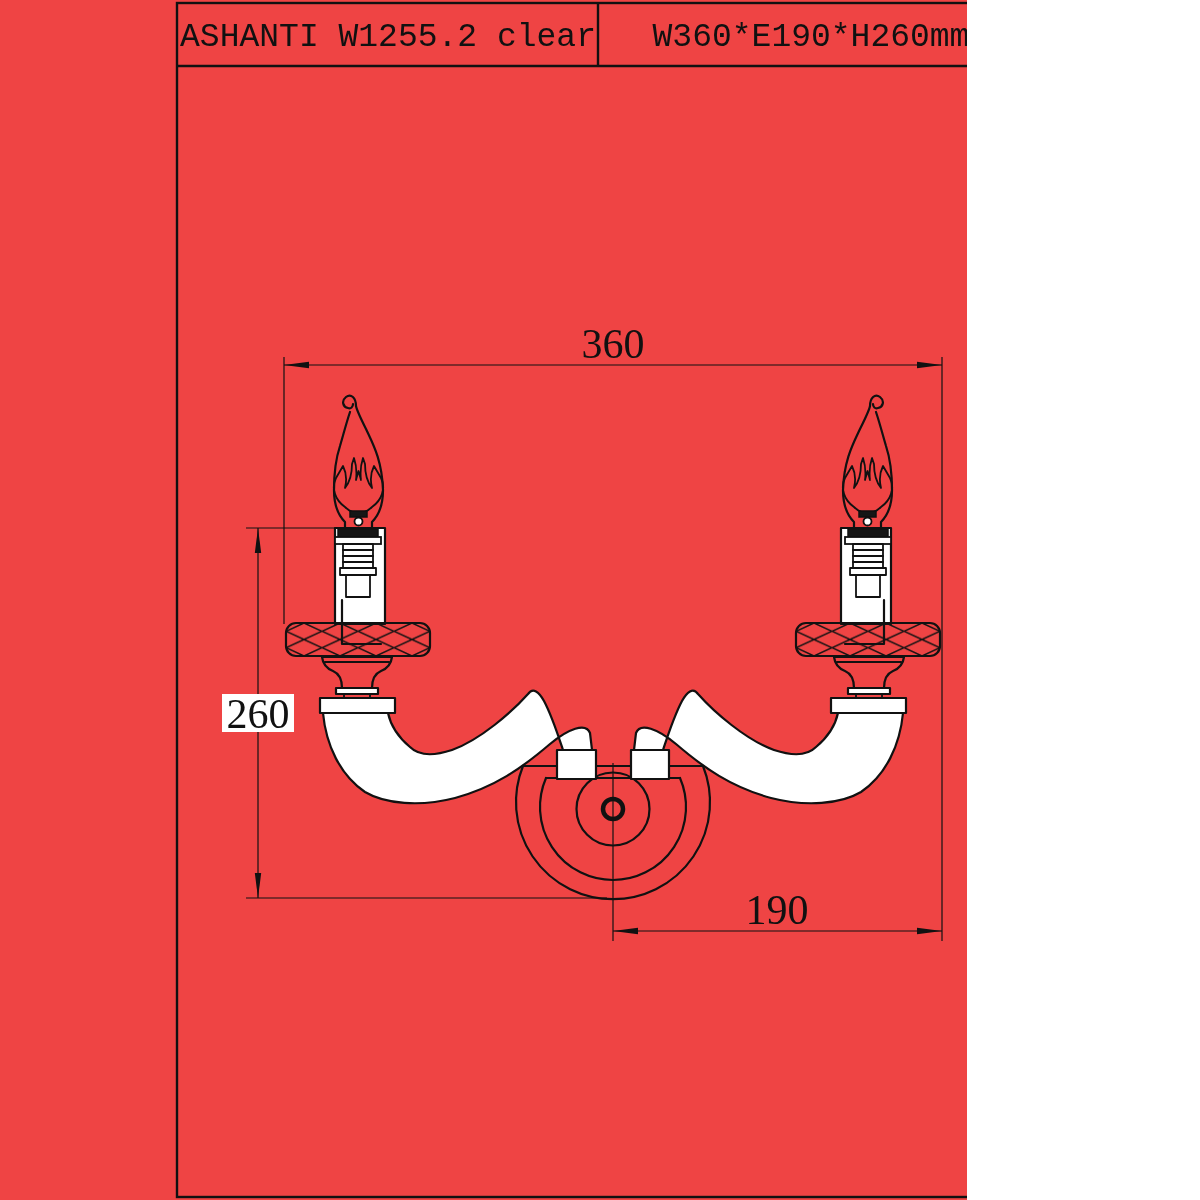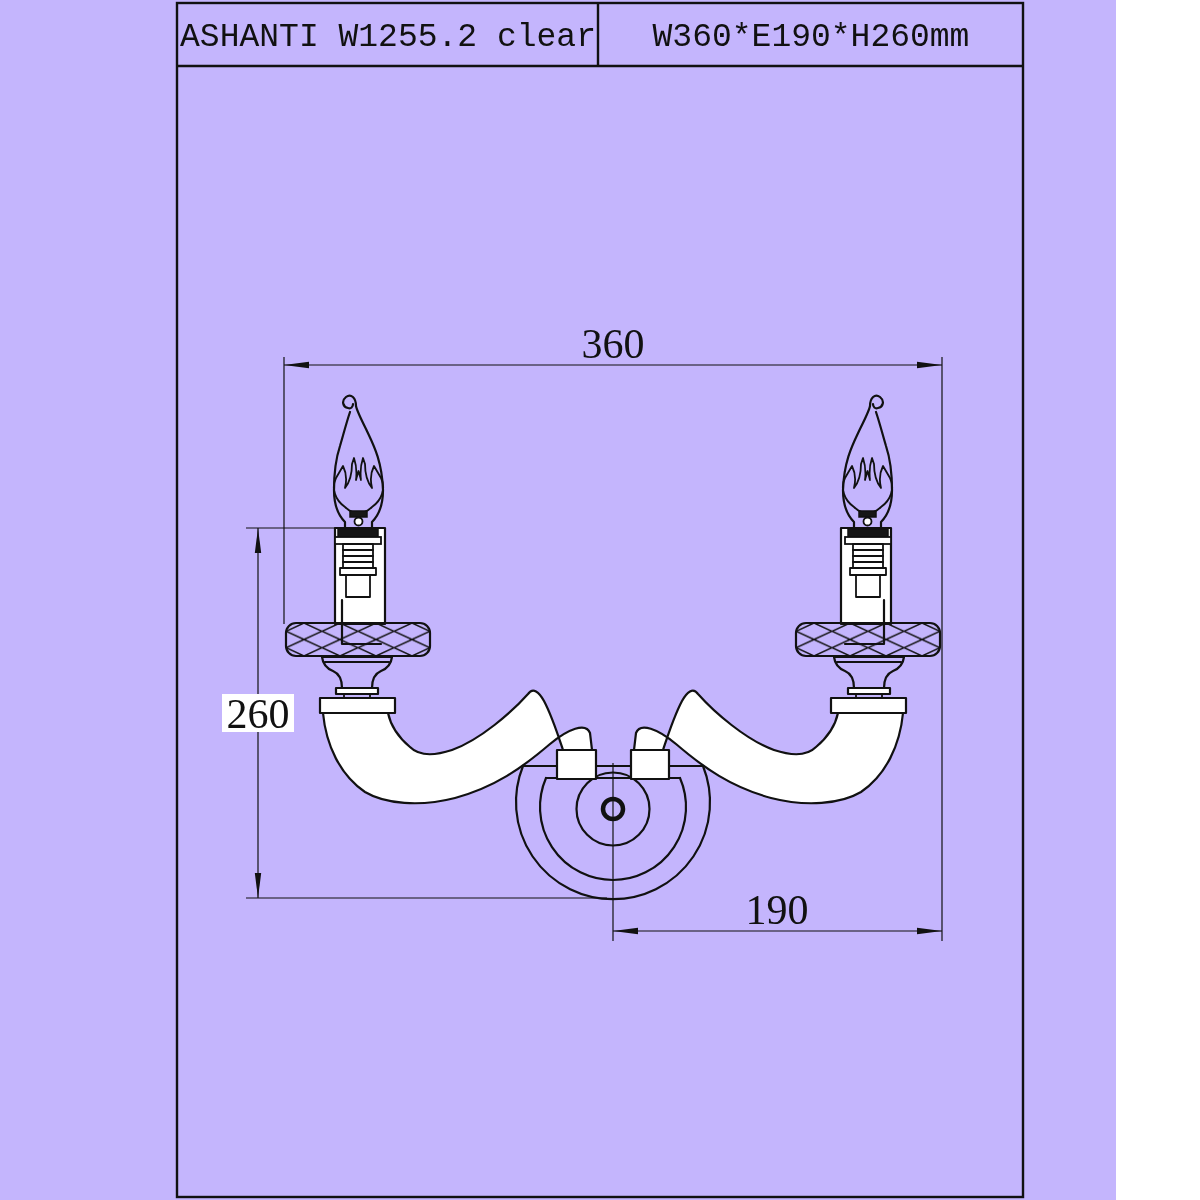--- a/index.html
+++ b/index.html
@@ -1,16 +1,16 @@
 <!DOCTYPE html>
 <html><head>
 <meta charset="utf-8">
 <style>
   html,body{margin:0;padding:0;background:#ffffff;}
-  .sheet{position:relative;width:1116px;height:1200px;background:#c4b5fd;overflow:hidden;
+  .sheet{position:relative;width:967px;height:1200px;background:#ef4444;overflow:hidden;
          font-family:"Liberation Sans",sans-serif;}
   svg{position:absolute;left:0;top:0;}
   .title-text{font-family:"Liberation Mono","DejaVu Sans Mono",monospace;font-size:33px;fill:#111;}
   .dim-text{font-family:"Liberation Serif","DejaVu Serif",serif;font-size:42px;fill:#111;}
   .outline{stroke:#111;stroke-width:2.2;fill:none;stroke-linecap:round;stroke-linejoin:round;}
   .outline-f{stroke:#111;stroke-width:2.2;fill:#ffffff;stroke-linejoin:round;}
   .detail{stroke:#111;stroke-width:1.8;fill:none;stroke-linecap:round;stroke-linejoin:round;}
   .detail-f{stroke:#111;stroke-width:1.8;fill:#ffffff;}
   .dark-f{stroke:#111;stroke-width:1.5;fill:#161616;}
   .dim{stroke:#111;stroke-width:1.2;fill:none;}

